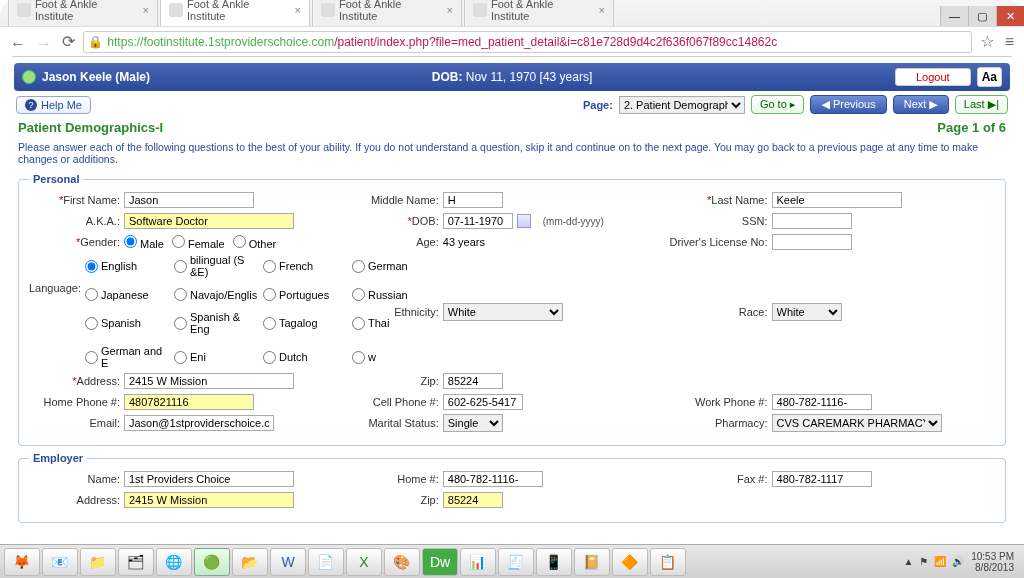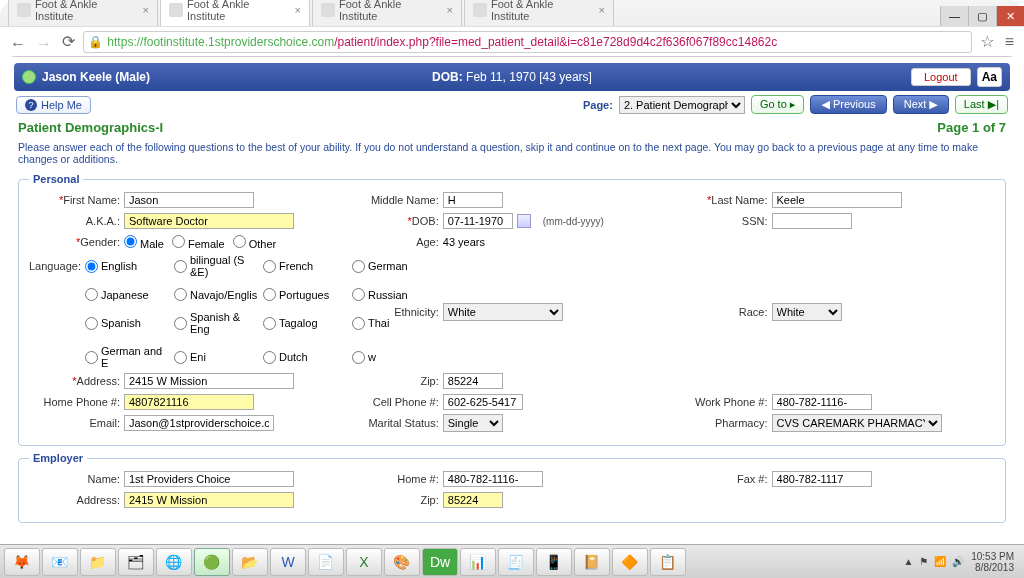--- a/index.html
+++ b/index.html
@@ -21,21 +21,21 @@
 .lock { color: #4caf50; margin-right: 4px; }
 .url-host { color: #4caf50; }
 .url-path { color: #be185d; }
 
 
 .app { padding: 6px 14px 0 14px; }
 .patient-bar { background: linear-gradient(#4a67b5, #2a4a9a); color: #fff; border-radius: 4px; padding: 4px 8px; display: flex; align-items: center; font-size: 12px; }
 .patient-bar .avatar { width: 14px; height: 14px; background: #9fdd7f; border-radius: 50%; margin-right: 6px; display:inline-block; border:1px solid #3c6; }
 .patient-bar .dob { position: absolute; left: 50%; transform: translateX(-50%); font-weight: bold; }
 .patient-bar .dob .dval { font-weight: normal; }
-.logout-btn { margin-left: auto; background: #fff; color: #c00; border: 1px solid #ccc; border-radius: 3px; padding: 2px 12px; font-size: 11px; cursor: pointer; }
+.logout-btn { margin-left: auto; background: #fff; color: #c00; border: 1px solid #ccc; border-radius: 3px; padding: 2px 20px; font-size: 11px; cursor: pointer; }
 .aa-btn { margin-left: 6px; background: #fff; border: 1px solid #ccc; border-radius: 3px; padding: 2px 4px; font-size: 12px; font-weight: bold; cursor: pointer; }
 
 .toolbar { display: flex; align-items: center; padding: 4px 2px; }
 .help-btn { border: 1px solid #8fa8d8; background: linear-gradient(#fff,#eaf0fb); color: #2a4a9a; border-radius: 4px; padding: 2px 8px; font-size: 11px; cursor: pointer; display: flex; align-items: center; gap: 4px; }
 .help-btn .q { display:inline-flex; width:12px; height:12px; background:#2a4a9a; color:#fff; border-radius:50%; align-items:center; justify-content:center; font-size:9px; }
 .toolbar .right { margin-left: auto; display: flex; align-items: center; gap: 6px; }
 .page-select { border: 1px solid #aaa; font-size: 11px; height: 18px; width: 126px; }
 .btn-green { background: linear-gradient(#fff,#eaf8ea); border: 1px solid #6b6; color: #060; border-radius: 4px; padding: 2px 8px; font-size: 11px; cursor: pointer; }
 .btn-blue { background: linear-gradient(#6f8fd8,#3a5aac); border: 1px solid #2a4a9a; color: #fff; border-radius: 4px; padding: 2px 10px; font-size: 11px; cursor: pointer; }
 
@@ -58,21 +58,21 @@
 input[type=text] { border: 1px solid #aaa; height: 16px; font-size: 11px; padding: 0 4px; width: 130px; }
 input.hl { background: #fffcaa; }
 select { border: 1px solid #aaa; font-size: 11px; height: 18px; }
 .cal-icon { display:inline-block; width:14px; height:14px; border:1px solid #99c; background: linear-gradient(#eef,#ccf); margin-left:4px; }
 .hint { color: #555; margin-left: 12px; font-size: 10px; }
 
 .radio-group { display: flex; gap: 8px; align-items: center; }
 .lang-grid { display: grid; grid-template-columns: repeat(4, 85px); gap: 10px 4px; margin-left: 0; }
 .lang-grid label { display: flex; align-items: center; gap: 3px; font-size: 11px; }
 .lang-row { display: flex; align-items: start; }
-.lang-row .lbl { margin-top: 6px; }
+.lang-row .lbl { margin-top: 28px; }
 
 
 .taskbar { position: fixed; bottom: 0; left: 0; right: 0; height: 34px; background: linear-gradient(#e8e8e8,#d0d0d0); border-top: 1px solid #aaa; display: flex; align-items: center; padding: 0 4px; }
 .task-icon { width: 36px; height: 28px; border: 1px solid #bbb; background: linear-gradient(#fff,#ddd); margin-right: 2px; border-radius: 3px; display:flex; align-items:center; justify-content:center; font-size:14px; }
 .task-icon.active { border-color: #7a9; background: linear-gradient(#eaffea,#c8e8c8); }
 .taskbar .tray { margin-left: auto; display: flex; align-items: center; gap: 6px; padding-right: 6px; color: #444; font-size: 10px; }
 .clock { text-align: right; line-height: 11px; }
 .content { height: 472px; overflow: hidden; }
 </style>
 </head>
@@ -118,21 +118,21 @@
     <span class="nav-btn">☆</span>
     <span class="nav-btn">≡</span>
   </div>
 </div>
 
 <div class="content">
 <div class="app">
   <div class="patient-bar" style="position:relative">
     <span class="avatar"></span>
     <b>Jason Keele  (Male)</b>
-    <span class="dob"><span>DOB:</span> <span class="dval">Feb 11, 1970  [43 years]</span></span>
+    <span class="dob"><span>DOB:</span> <span class="dval">Nov 11, 1970  [43 years]</span></span>
     <button class="logout-btn">Logout</button>
     <button class="aa-btn">Aa</button>
   </div>
 
   <div class="toolbar">
     <button class="help-btn">
           <span class="q">?</span>
           <span>Help Me</span>
         </button>
     <div class="right">
@@ -140,21 +140,21 @@
       <select class="page-select"><option>2. Patient Demographics-I</option></select>
       <button class="btn-green">Go to ▸</button>
       <button class="btn-blue">◀ Previous</button>
       <button class="btn-blue">Next ▶</button>
       <button class="btn-green">Last ▶|</button>
     </div>
   </div>
 
   <div class="title-row">
     <span class="page-title">Patient Demographics-I</span>
-    <span class="page-of">Page 1 of 7</span>
+    <span class="page-of">Page 1 of 6</span>
   </div>
   <div class="instructions">Please answer each of the following questions to the best of your ability. If you do not understand a question, skip it and continue on to the next page. You may go back to a previous page at any time to make changes or additions.</div>
 
   <fieldset>
     <legend>Personal</legend>
     <div class="row">
       <div class="col l">
             <span class="lbl req">First Name:</span>
             <input type="text" value="Jason" style="">
           </div>
@@ -188,20 +188,24 @@
             <span class="lbl req">Gender:</span>
         <div class="radio-group">
           <label><input type="radio" checked="" style=""> <span>Male</span></label>
           <label><input type="radio" style=""> <span>Female</span></label>
           <label><input type="radio" style=""> <span>Other</span></label>
         </div>
       </div>
       <div class="col m">
             <span class="lbl">Age:</span>
             <span>43 years</span>
+          </div>
+      <div class="col r">
+            <span class="lbl wide">Driver's License No:</span>
+            <input type="text" style="width: 80px;" value="">
           </div>
     </div>
     <div class="row">
       <div class="col l lang-row" style="align-items:start">
             <span class="lbl">Language:</span>
         <div class="lang-grid" id="lang-grid">
               <label>
                 <input type="radio" name="lang" checked="" style="">
                 <span>English</span>
               </label>

